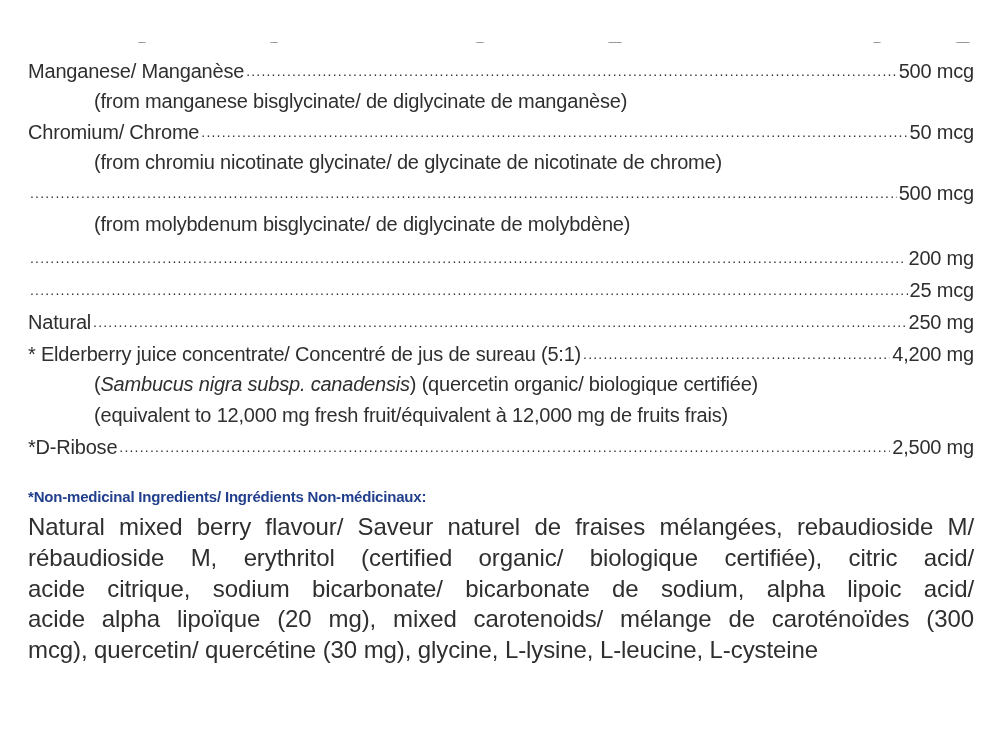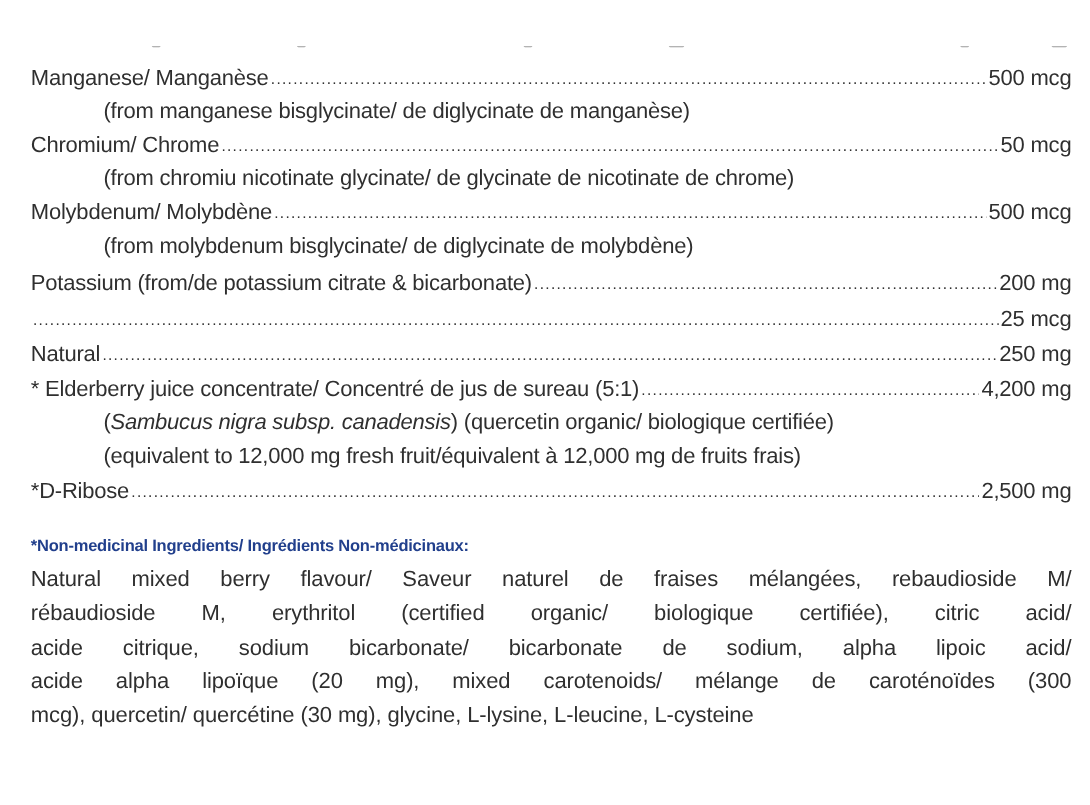--- a/index.html
+++ b/index.html
@@ -10,21 +10,21 @@
   .cut span { position:absolute; top:-2px; width:8px; height:3px; background:#555; border-radius:2px; opacity:.6; }
   .row { position:absolute; left:0; width:946px; height:30px; font-size:20px; line-height:30px;
          display:flex; align-items:center; white-space:nowrap; letter-spacing:-0.2px; }
   .row .name { flex:0 0 auto; }
   .row .dots { flex:1 1 auto; overflow:hidden; margin:0 2px; position:relative; top:-1px; }
   .row .dots::before { content:"......................................................................................................................................................................................................................................................................"; letter-spacing:1.2px; font-size:14px; }
   .row .amt { flex:0 0 auto; }
   .sub { position:absolute; left:22px; font-size:20px; line-height:30px; white-space:nowrap; letter-spacing:-0.2px;margin-left:44px; }
   .sub i { font-style:italic; }
   .heading { position:absolute; left:0; top:482px; font-size:15px; font-weight:bold; color:#213f8c; line-height:30px; white-space:nowrap; letter-spacing:-0.2px; }
-  .body-text { position:absolute; left:0; top:512px; width:946px; font-size:20px; line-height:30.8px; text-align:justify; letter-spacing:-0.1px; }
+  .body-text { position:absolute; left:0; top:512px; width:946px; font-size:24px; line-height:30.8px; text-align:justify; letter-spacing:-0.1px; }
   .body-text .line { display:block; text-align:justify; text-align-last:justify; white-space:nowrap; }
   .body-text .line.last { text-align-last:left; }
 </style>
 </head>
 <body>
 
 <div class="page">
 
   <div class="cut">
     <span style="left:110px"></span>
@@ -43,28 +43,26 @@
   <div class="sub" style="top:86px">(from manganese bisglycinate/ de diglycinate de manganèse)</div>
 
   <div class="row" style="top:117px">
     <span class="name">Chromium/ Chrome</span>
     <span class="dots"></span>
     <span class="amt">50 mcg</span>
   </div>
   <div class="sub" style="top:147px">(from chromiu nicotinate glycinate/ de glycinate de nicotinate de chrome)</div>
 
   <div class="row" style="top:178px">
-    <span class="name">Molybdenum/ Molybdène</span>
     <span class="dots"></span>
     <span class="amt">500 mcg</span>
   </div>
   <div class="sub" style="top:209px">(from molybdenum bisglycinate/ de diglycinate de molybdène)</div>
 
   <div class="row" style="top:243px">
-    <span class="name">Potassium (from/de potassium citrate &amp; bicarbonate)</span>
     <span class="dots"></span>
     <span class="amt">200 mg</span>
   </div>
 
   <div class="row" style="top:275px">
     <span class="dots"></span>
     <span class="amt">25 mcg</span>
   </div>
 
   <div class="row" style="top:307px">

